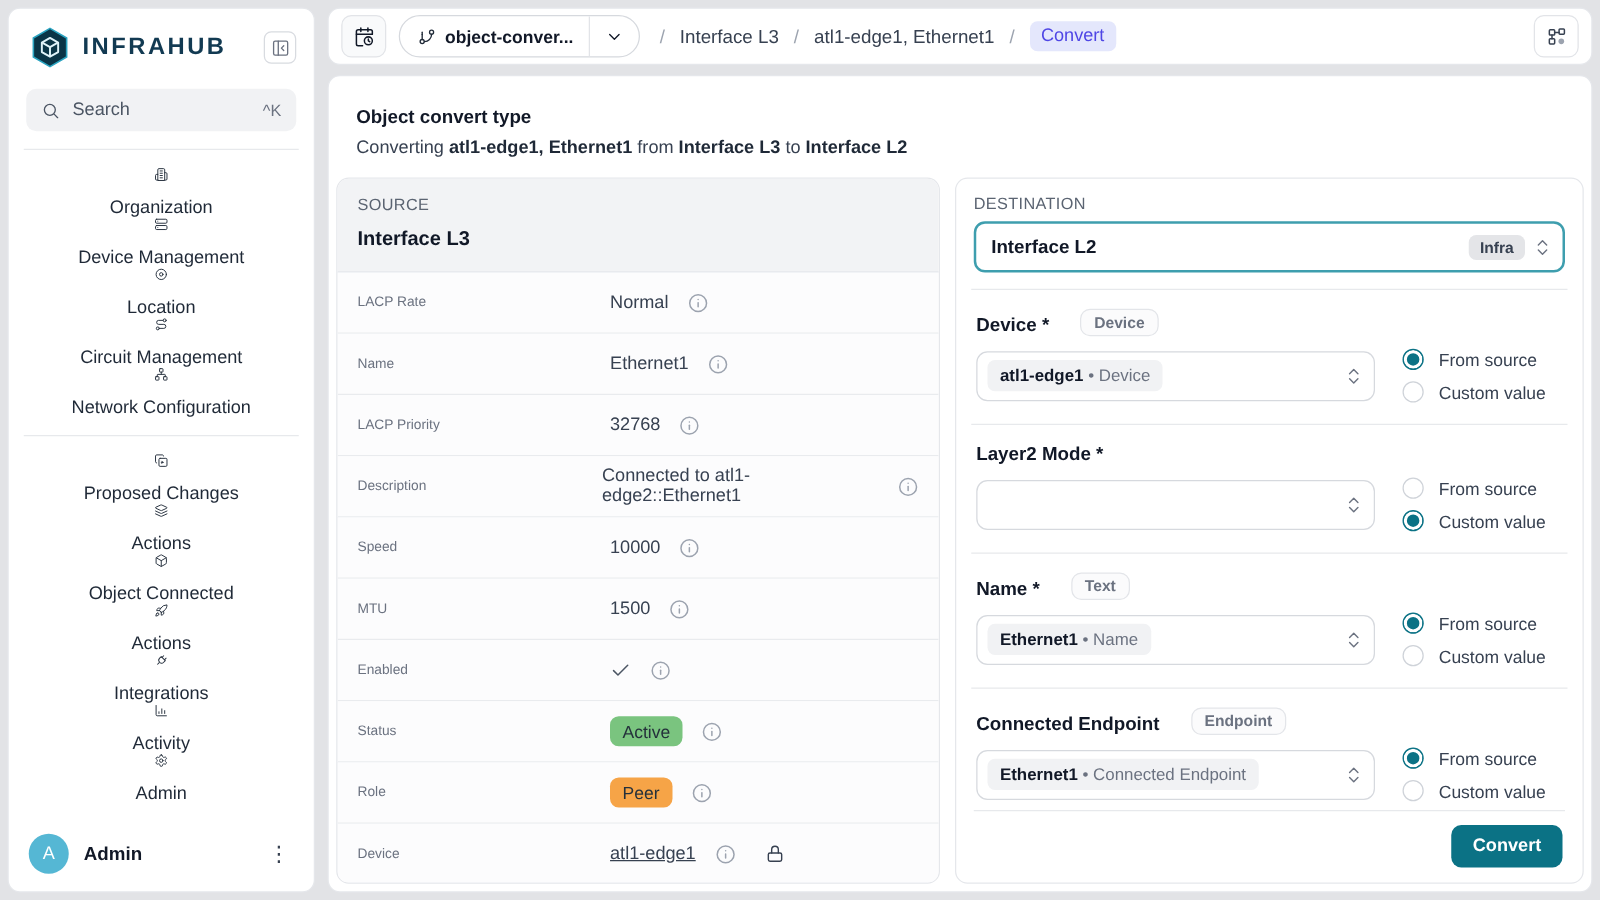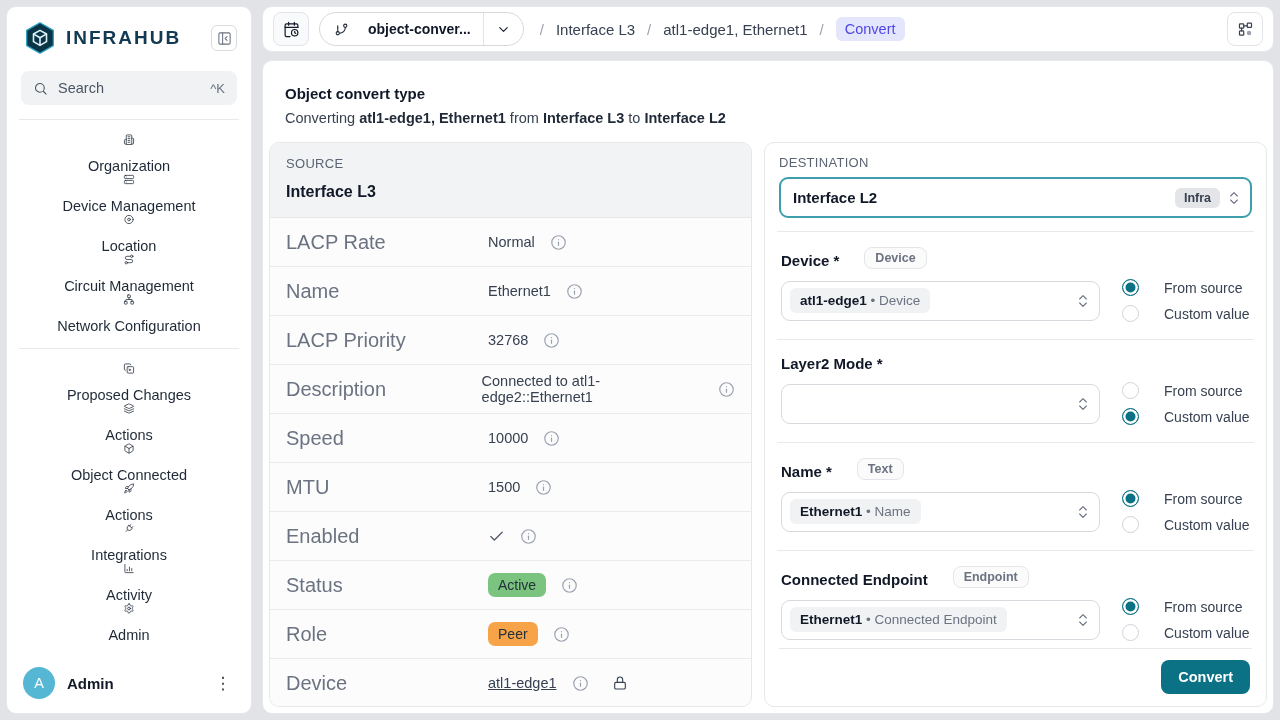--- a/index.html
+++ b/index.html
@@ -57,21 +57,21 @@
     display:flex; align-items:center; padding:0 10px;
   }
   .cal-btn {
     width:36px; height:34px; border:1px solid #e2e4e8; background:#f9fafb; border-radius:8px;
     color:#111827; display:flex; align-items:center; justify-content:center; cursor:pointer;
   }
   .branch-pill {
     margin-left:10px; height:34px; border:1px solid #d6d9de; border-radius:17px;
     display:flex; align-items:center; overflow:hidden; cursor:pointer; background:#fff;
   }
-  .branch-main { display:flex; align-items:center; gap:19px; padding:0 12px 0 14px;text-align:right; }
+  .branch-main { display:flex; align-items:center; gap:7px; padding:0 12px 0 14px;text-align:right; }
   .branch-name { font-size:14px; font-weight:600; color:#111827; }
   .branch-sep { width:1px; height:100%; background:#e2e4e8; }
   .branch-caret { padding:0 12px; color:#111827; display:flex; align-items:center; }
   .crumbs { display:flex; align-items:center; gap:12px; margin-left:16px; flex:1; min-width:0; }
   .crumb-slash { color:#9ca3af; font-size:15px; }
   .crumb { font-size:15px; color:#374151; cursor:pointer; white-space:nowrap; }
   .crumb-active {
     font-size:14.5px; color:#4f46e5; background:#e4e7fc; border-radius:6px;
     padding:4px 9px; cursor:default; white-space:nowrap;
   }
@@ -97,21 +97,21 @@
     display:flex; flex-direction:column; background:#fdfdfe;
   }
   .src-head { background:#f2f3f5; padding:13px 16px 16px; border-bottom:1px solid #e5e7eb; }
   .panel-kicker { font-size:13px; color:#5b6472; letter-spacing:.3px; }
   .src-kind { margin-top:12px; font-size:16px; font-weight:700; color:#111827; }
   .src-rows { flex:1; overflow:hidden; }
   .src-row {
     height:49px; display:flex; align-items:center; padding:0 16px;
     border-bottom:1px solid #e9ebee; background:#fcfcfd;
   }
-  .src-label { width:45%; font-size:20px; color:#6b7280; }
+  .src-label { width:45%; font-size:11px; color:#6b7280; }
   .src-val { display:flex; align-items:center; gap:15px; font-size:14.5px; color:#374151; }
   .src-val .val-text { color:#374151; }
   .info-ic { width:17px; height:17px; color:#9ca3af; flex:0 0 auto; }
   .lock-ic { width:16px; height:16px; color:#374151; margin-left:8px; }
   .check-ic { width:17px; height:17px; color:#4b5563; }
   .badge { padding:4px 10px; border-radius:7px; font-size:14px; color:#24303b; }
   .badge-green { background:#7ac47f; }
   .badge-orange { background:#f6a447; }
   .link-val { color:#374151; text-decoration:underline; cursor:pointer; }
 
@@ -141,21 +141,21 @@
     flex:1; height:40px; border:1px solid #d6d9de; border-radius:9px; background:#fff;
     display:flex; align-items:center; padding:0 8px; cursor:pointer; min-width:0;
   }
   .val-pill {
     background:#f1f2f4; border-radius:6px; padding:5px 10px; font-size:13.5px;
     color:#6b7280; white-space:nowrap; overflow:hidden;
   }
   .val-pill b { color:#111827; font-weight:700; }
   .field-select .fill { flex:1; }
   .radio-col { width:128px; margin-left:22px; flex:0 0 128px; display:flex; flex-direction:column; gap:9px; }
-  .radio-opt { display:flex; align-items:center; gap:25px; cursor:pointer; }
+  .radio-opt { display:flex; align-items:center; gap:12px; cursor:pointer; }
   .radio-dot { width:17px; height:17px; border-radius:50%; border:1px solid #cfd3d9; background:#fff; flex:0 0 auto; }
   .radio-opt.sel .radio-dot { background:#0b7285; border-color:#0b7285; box-shadow:inset 0 0 0 2.5px #fff; }
   .radio-label { font-size:14px; color:#374151; }
   .dst-footer { margin-top:auto; border-top:1px solid #e7e9ec; padding:11px 2px 2px; display:flex; justify-content:flex-end; }
   .convert-btn {
     background:#0b7285; color:#fff; border:none; border-radius:8px;
     padding:9px 17px; font-size:14.5px; font-weight:700; cursor:pointer;
     font-family:"Liberation Sans", sans-serif;
   }
 </style>

